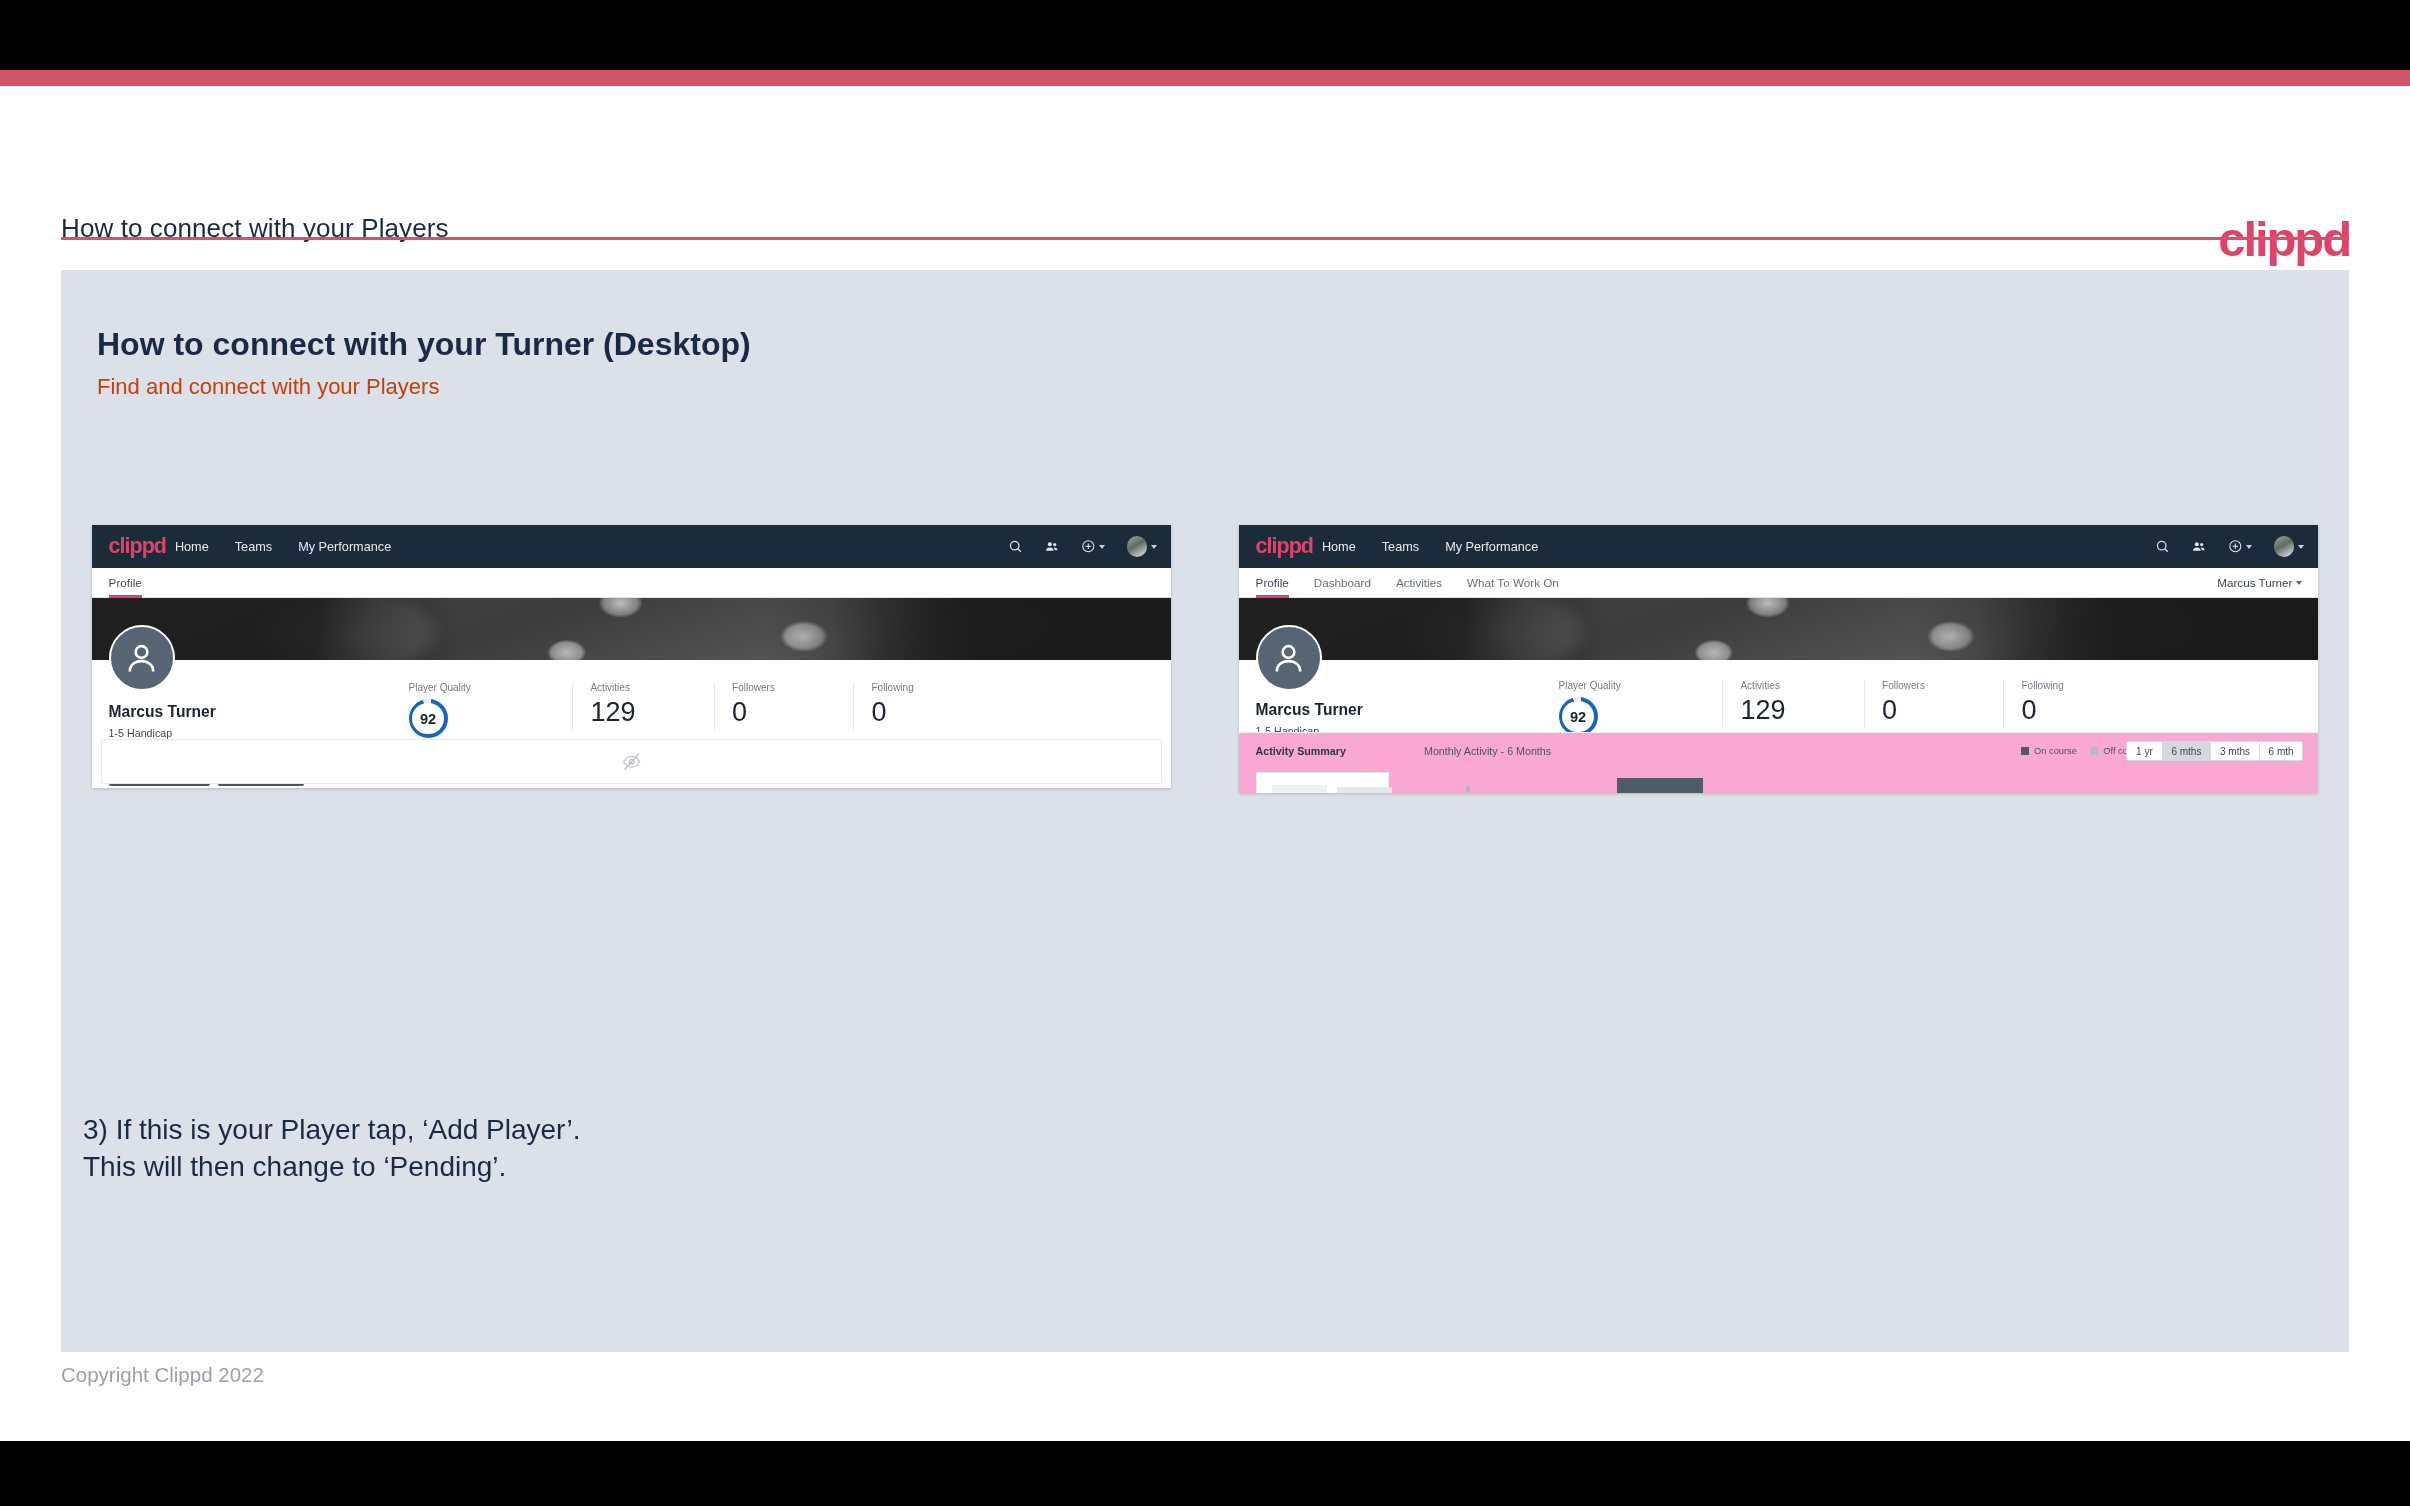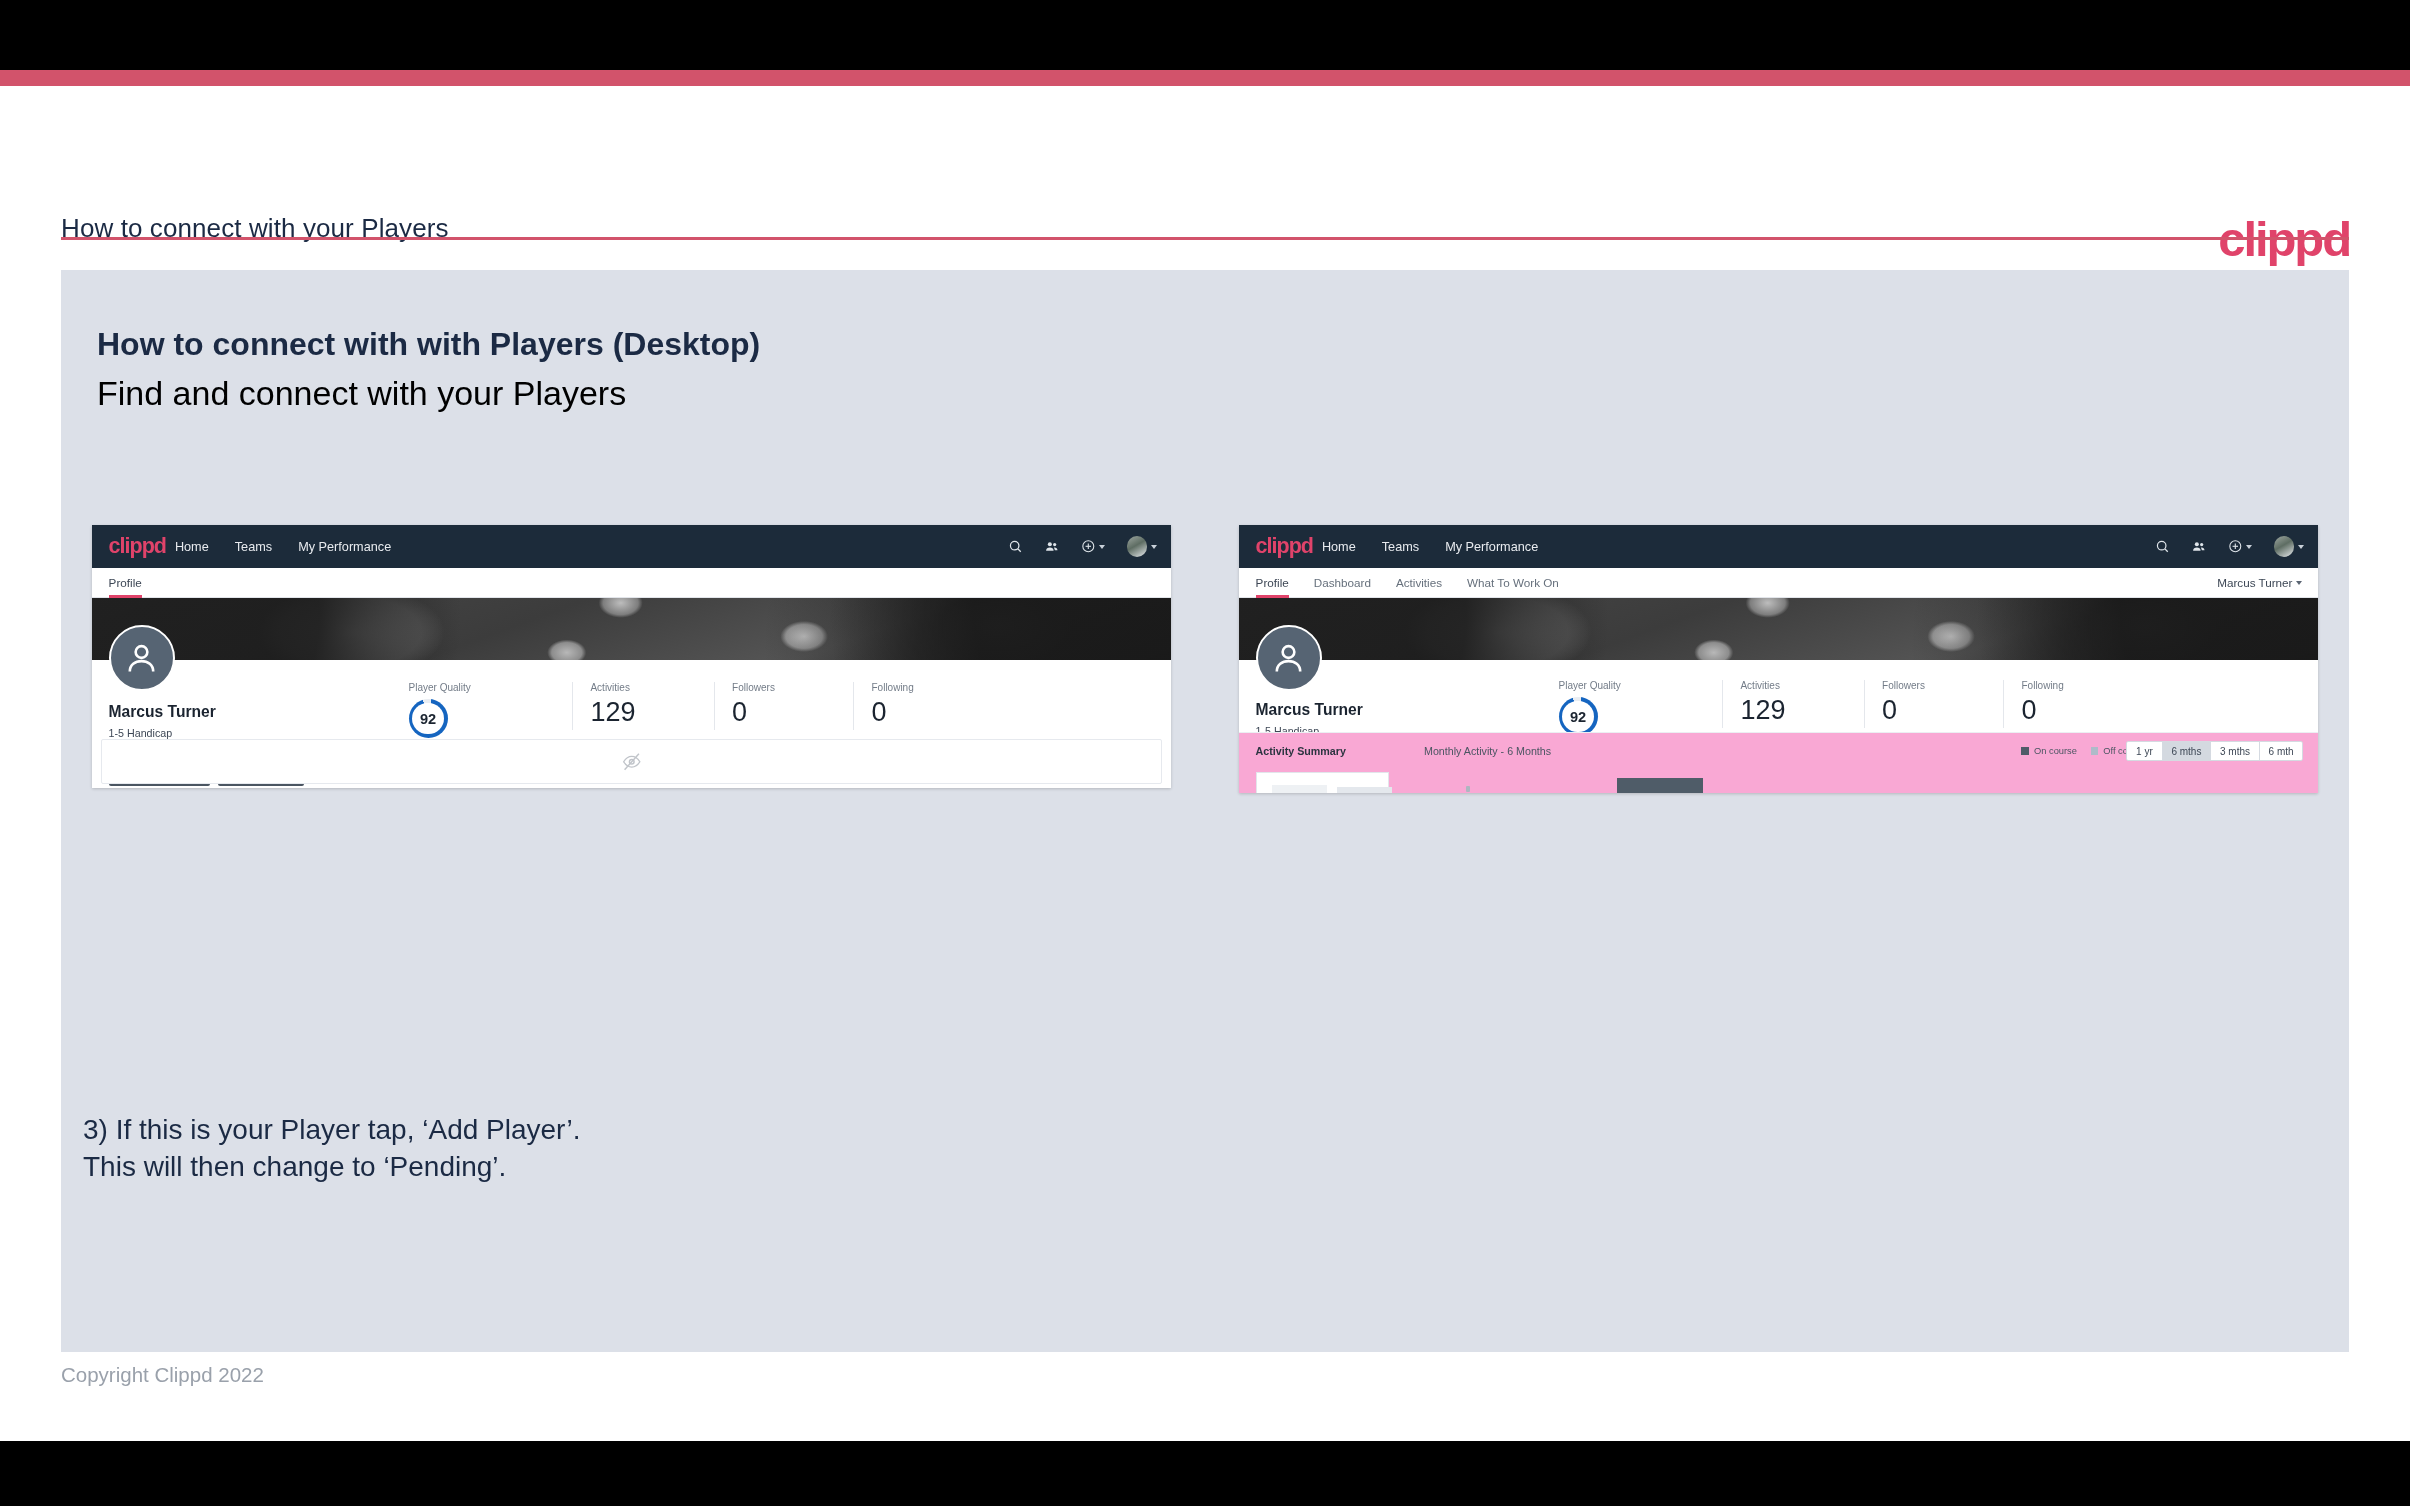--- a/index.html
+++ b/index.html
@@ -37,21 +37,21 @@
     position: absolute; left: 61px; top: 270px;
     width: 2288px; height: 1082px;
     background: #dce0e8;
   }
   .panel-title {
     position: absolute; left: 36px; top: 56px;
     font-size: 32px; font-weight: 700; color: #1b2a44;
   }
   .panel-sub {
     position: absolute; left: 36px; top: 104px;
-    font-size: 34px; font-weight: 400; color: #000000;
+    font-size: 22px; font-weight: 400; color: #c2410c;
   }
 
   
   .shot {
     position: absolute; top: 255px;
     background: #ffffff;
     overflow: hidden;
     box-shadow: 0 1px 2.9px rgba(0,0,0,.18);
   }
   .shot.left  { left: 31px;   width: 1079px; height: 263px; }
@@ -210,21 +210,21 @@
   <div class="bar-black-top"></div>
   <div class="bar-pink"></div>
 
   <div class="slide-header">
     <div class="header-title">How to connect with your Players</div>
     <div class="brand-logo">clippd</div>
   </div>
   <div class="header-rule"></div>
 
   <div class="panel">
-    <div class="panel-title">How to connect with with Players (Desktop)</div>
+    <div class="panel-title">How to connect with your Turner (Desktop)</div>
     <div class="panel-sub">Find and connect with your Players</div>
 
     <div class="shot left">
 
       <div class="appnav">
         <div class="logo">clippd</div>
         <div class="navlinks">
           <span>Home</span>
           <span>Teams</span>
           <span>My Performance</span>

